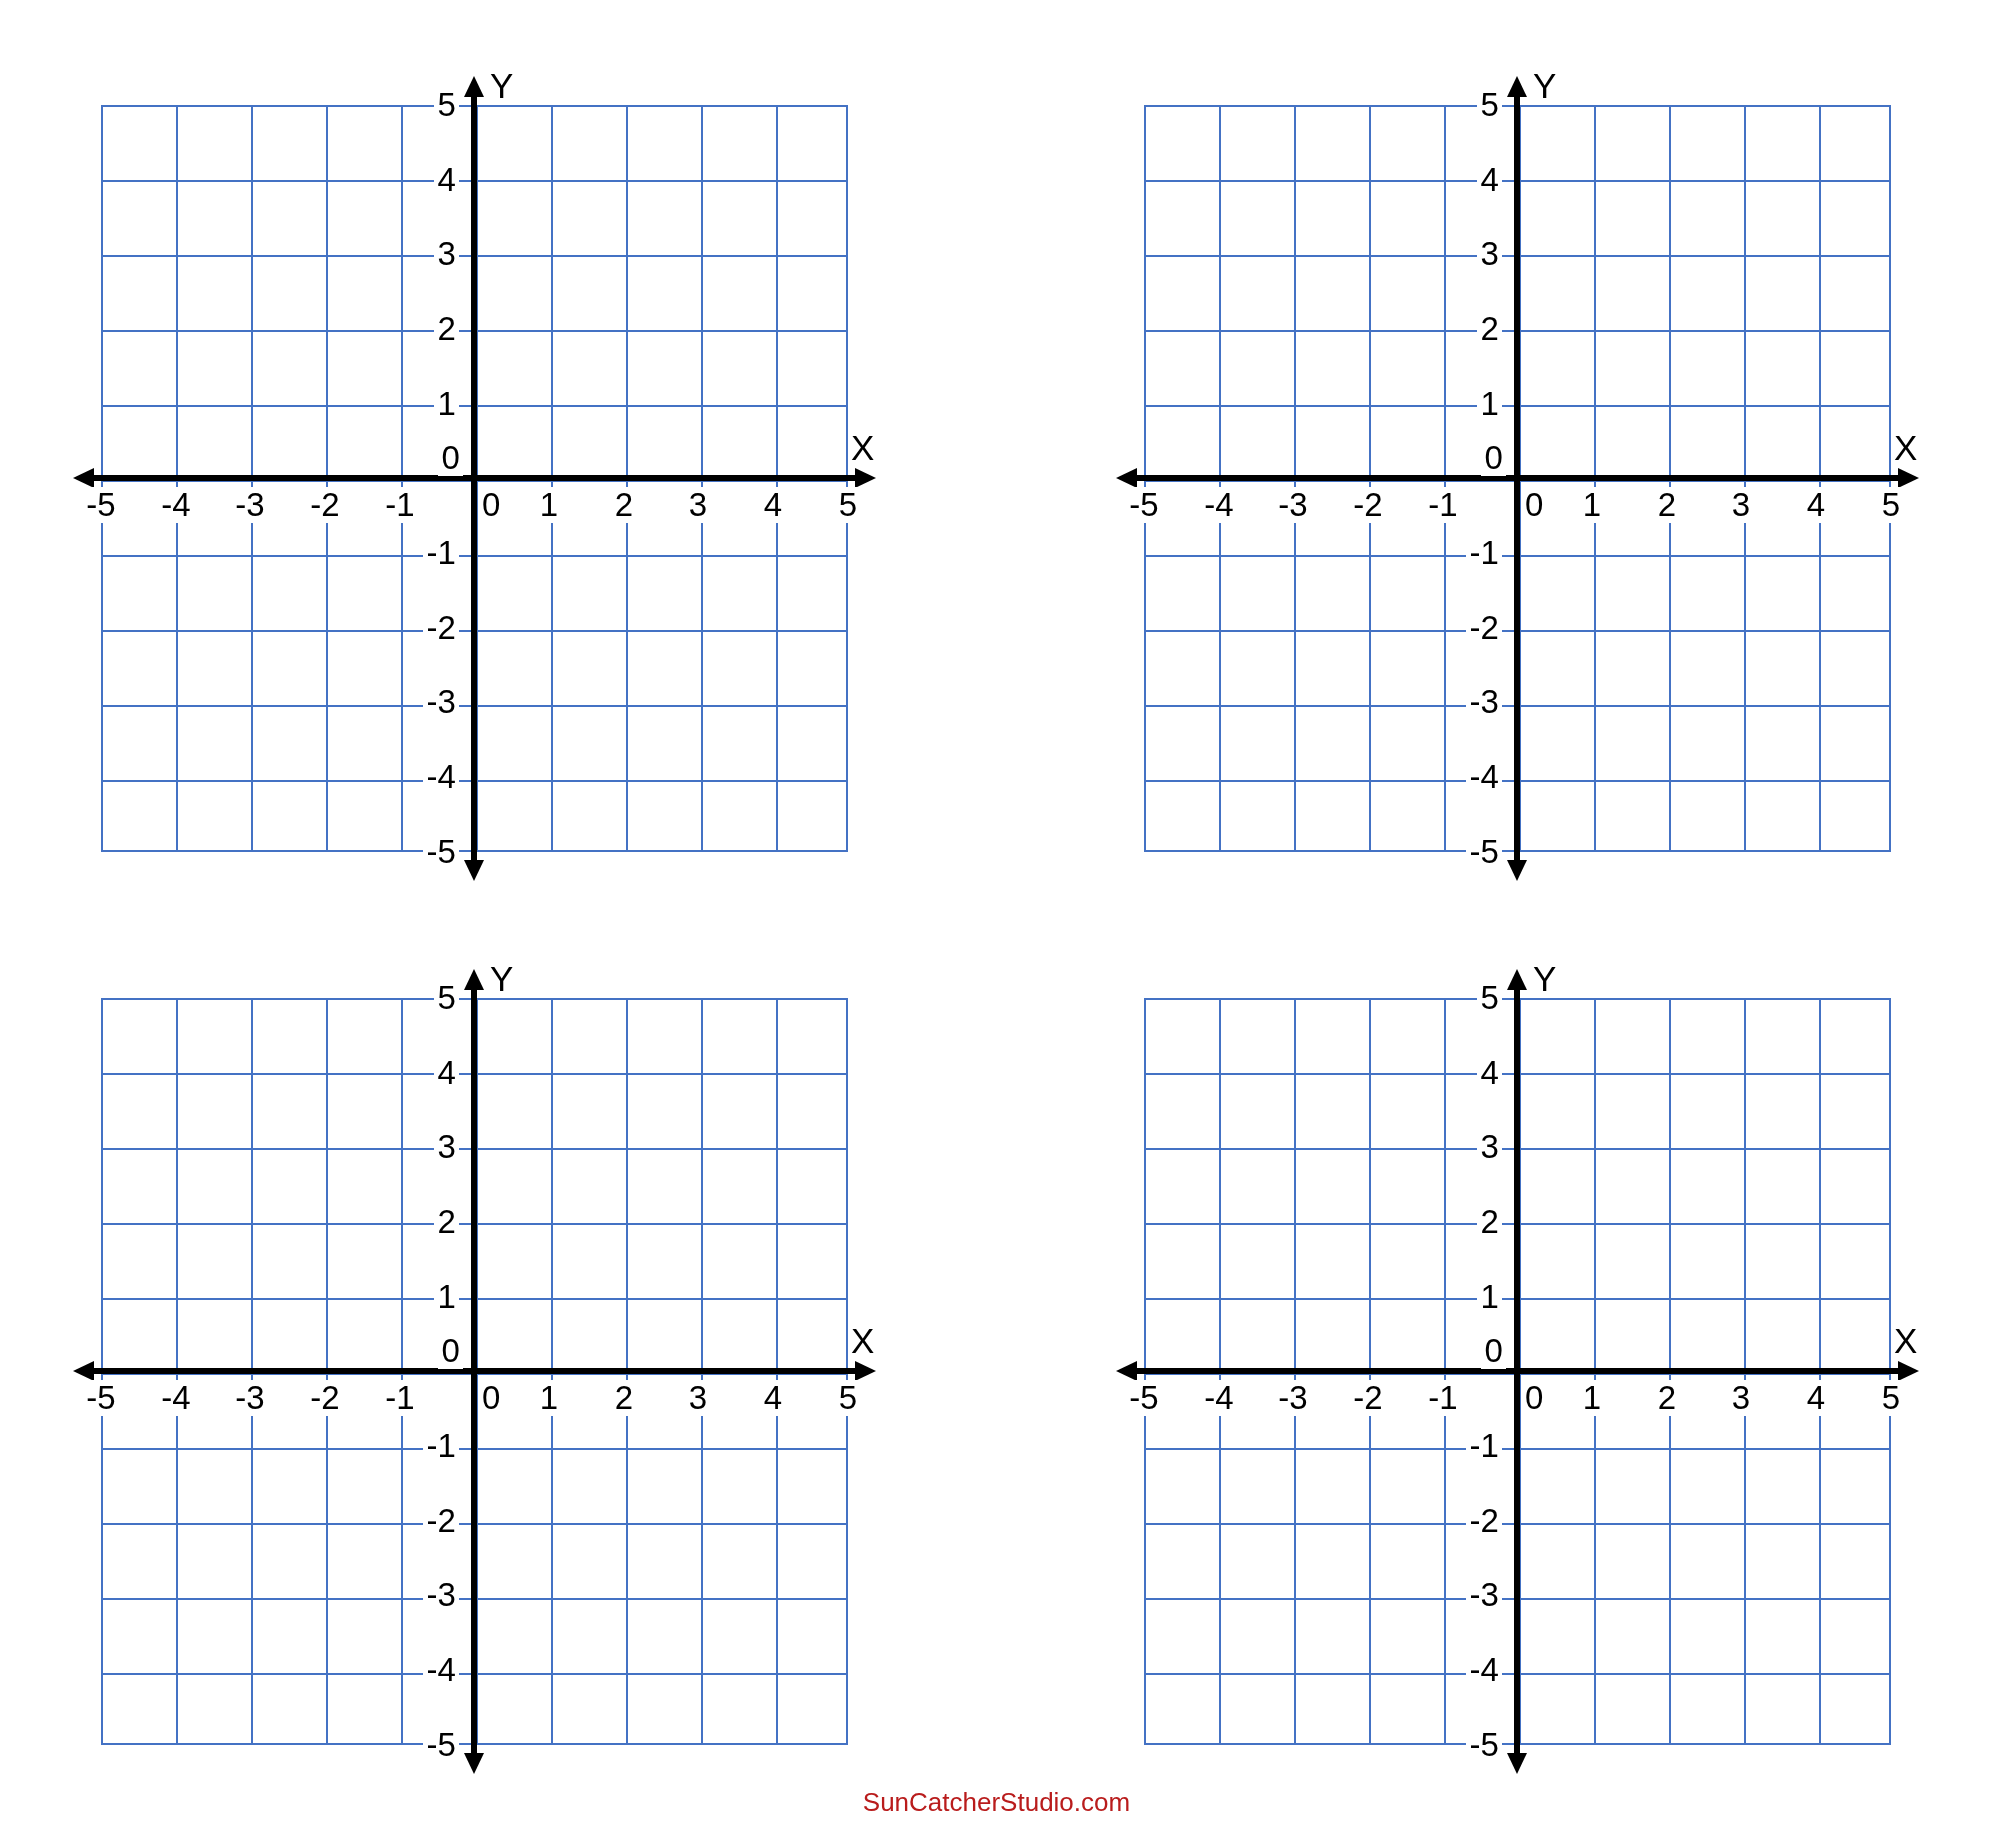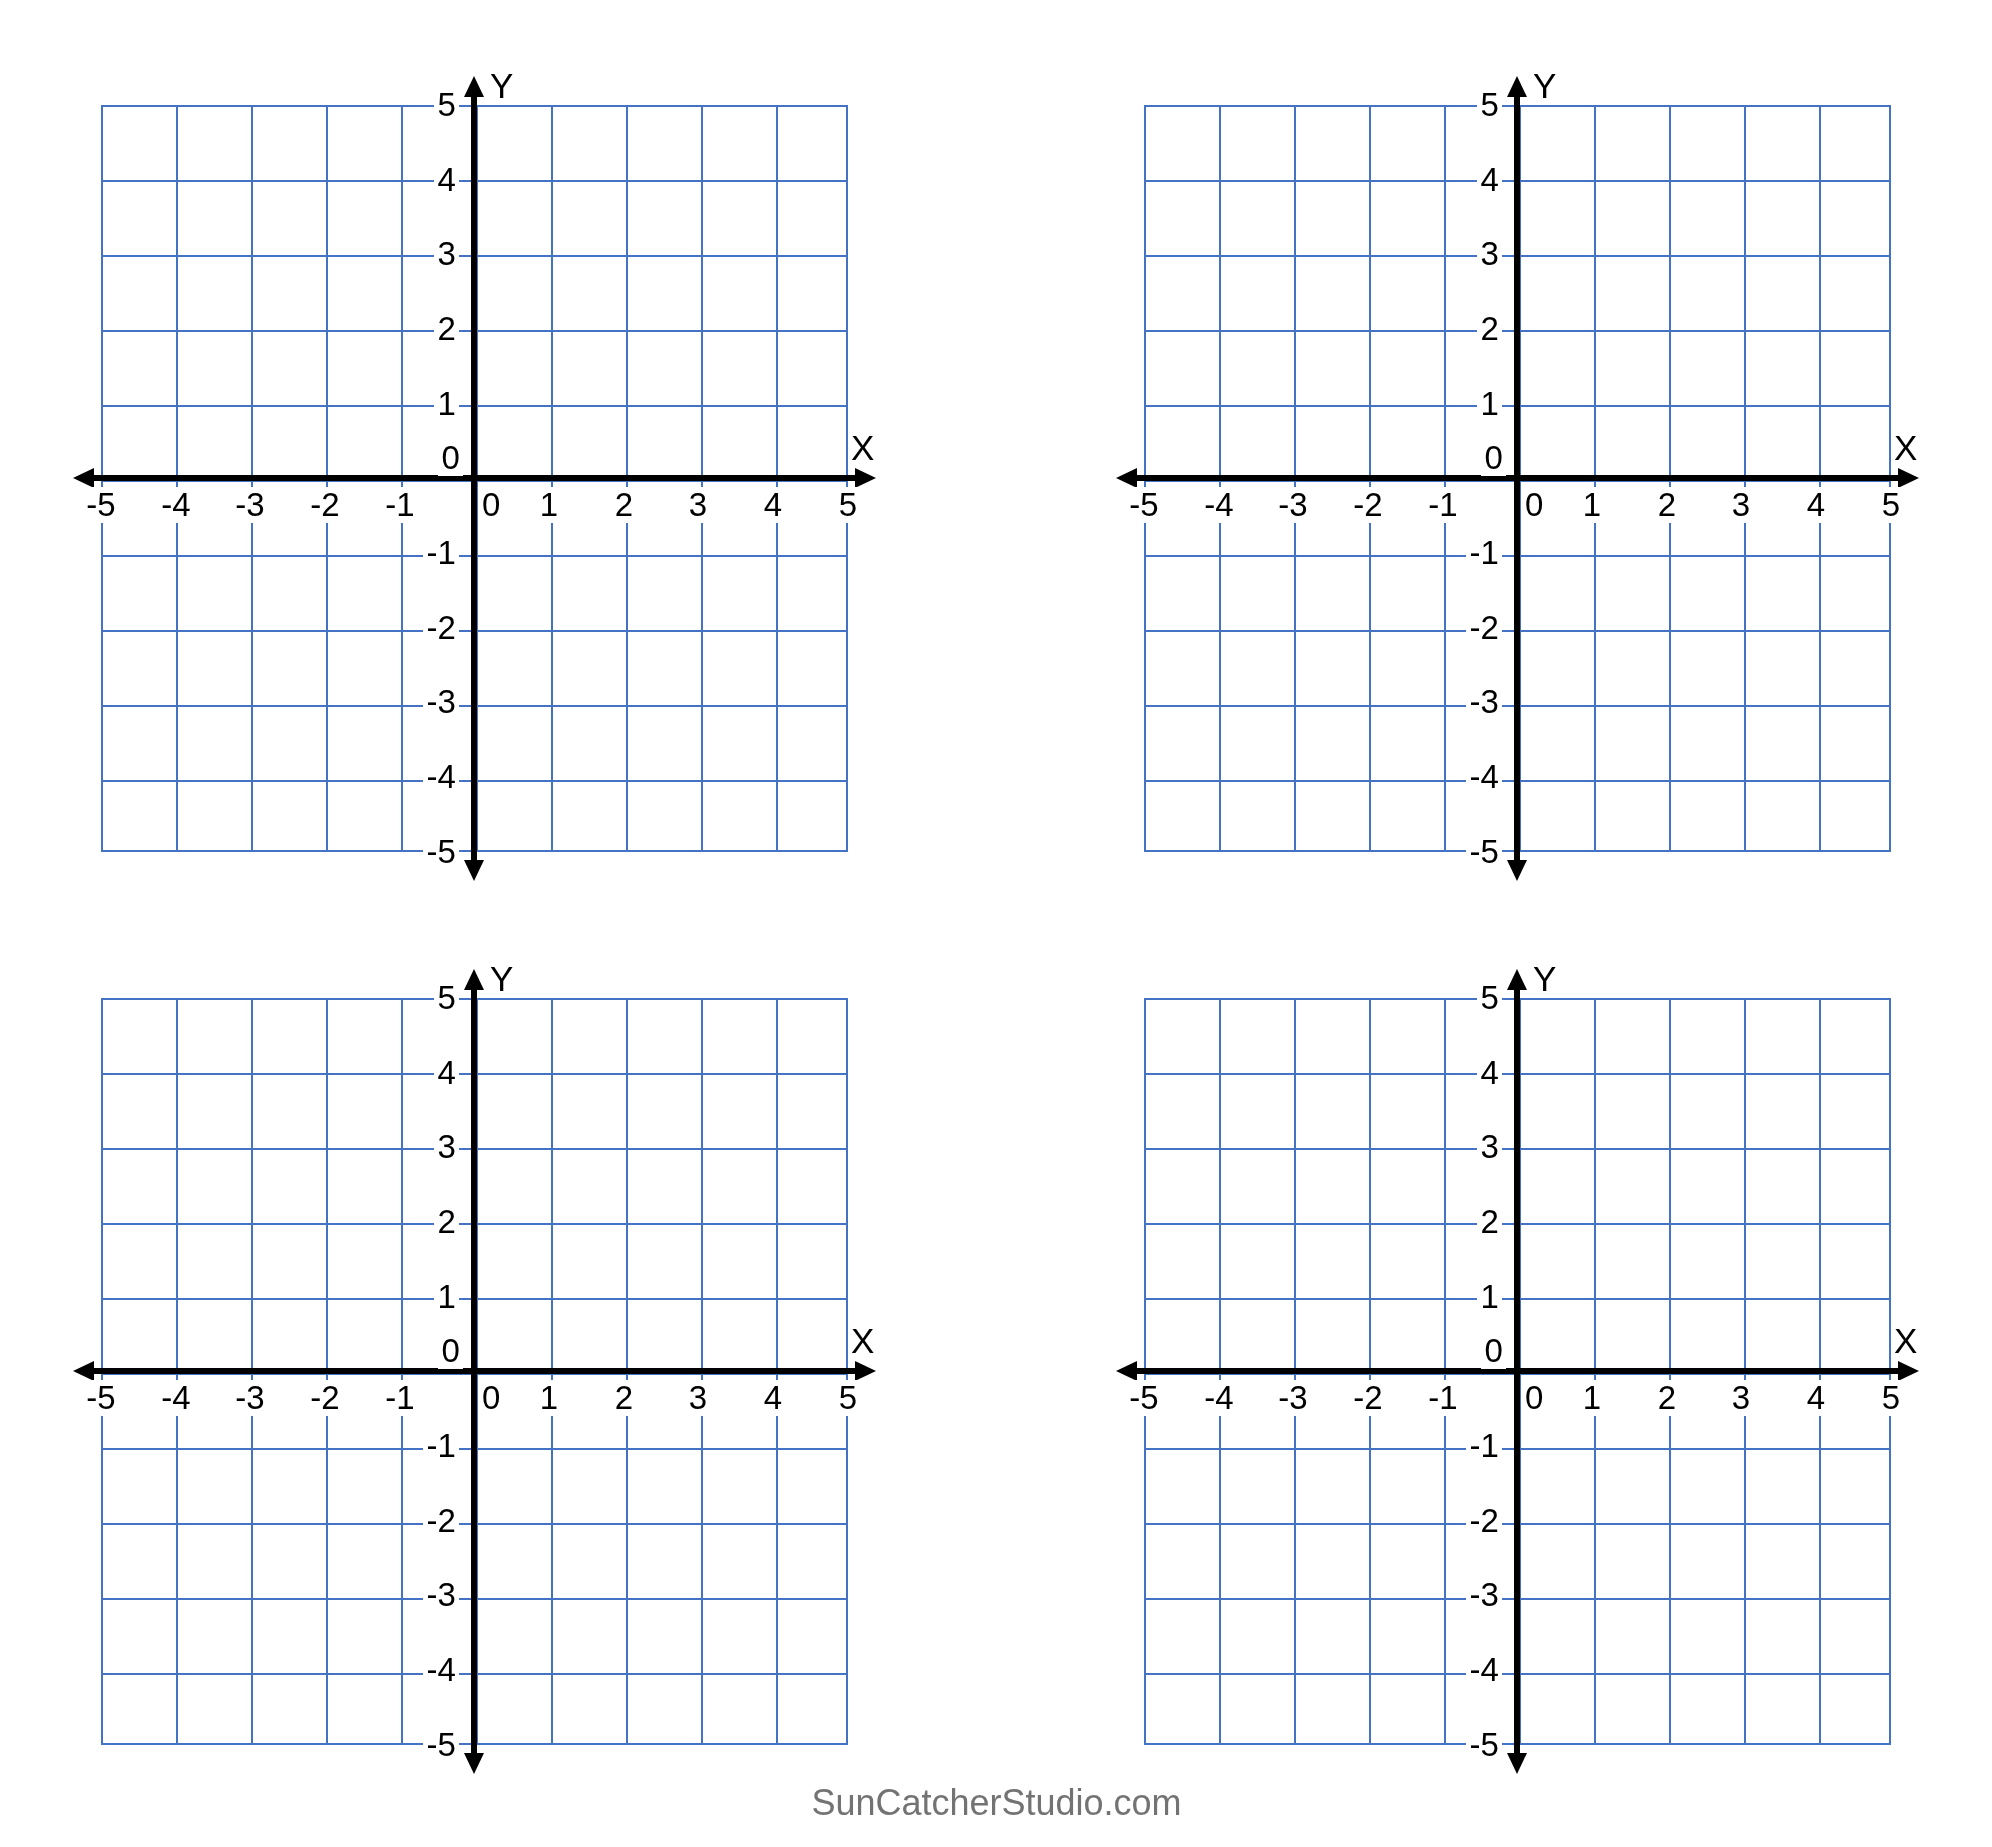--- a/index.html
+++ b/index.html
@@ -55,21 +55,21 @@
   .yzero{top:335px;right:385px;}
 
   
   .alabel{position:absolute;font-size:35px;line-height:38px;color:#000;}
   .xletter{left:750px;top:324px;}
   .yletter{left:389px;top:-38px;}
 
   
   .footer{
     position:absolute;left:0;top:1783px;width:100%;
-    text-align:center;font-size:36px;line-height:39px;color:#737373;
+    text-align:center;font-size:26px;line-height:39px;color:#b91c1c;
   }
 </style>
 </head>
 <body>
 
 <div class="canvas">
   <div class="graph" id="g1">
   <div class="gridlines"></div>
 
   <div class="bar x-bar"></div>

